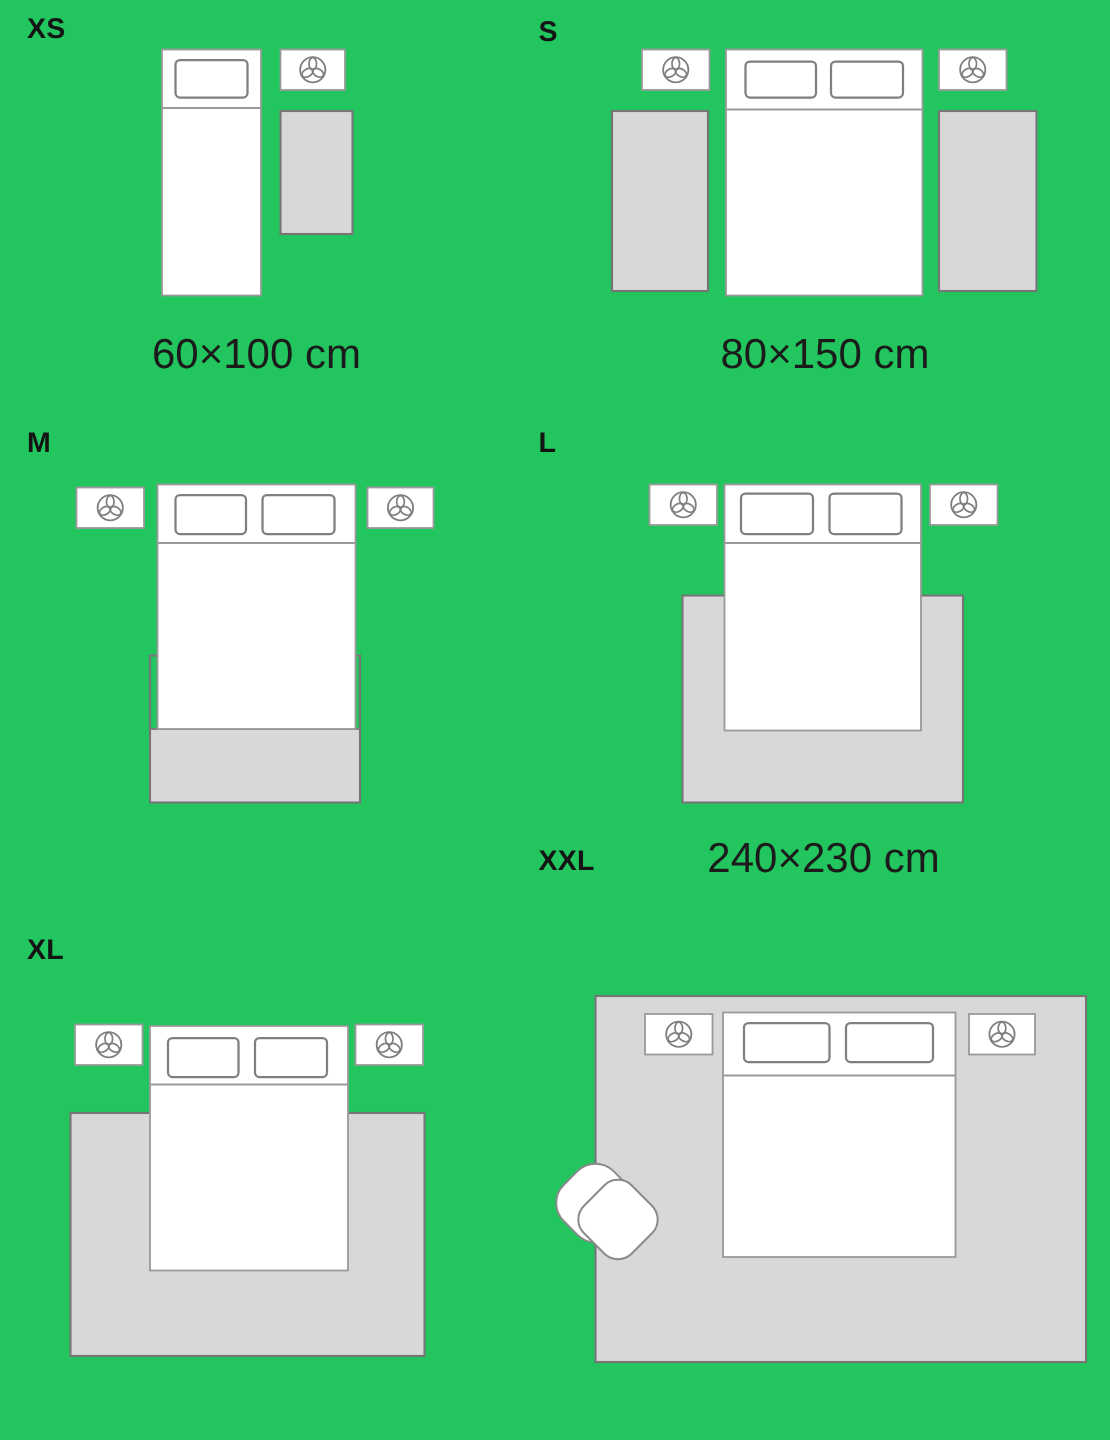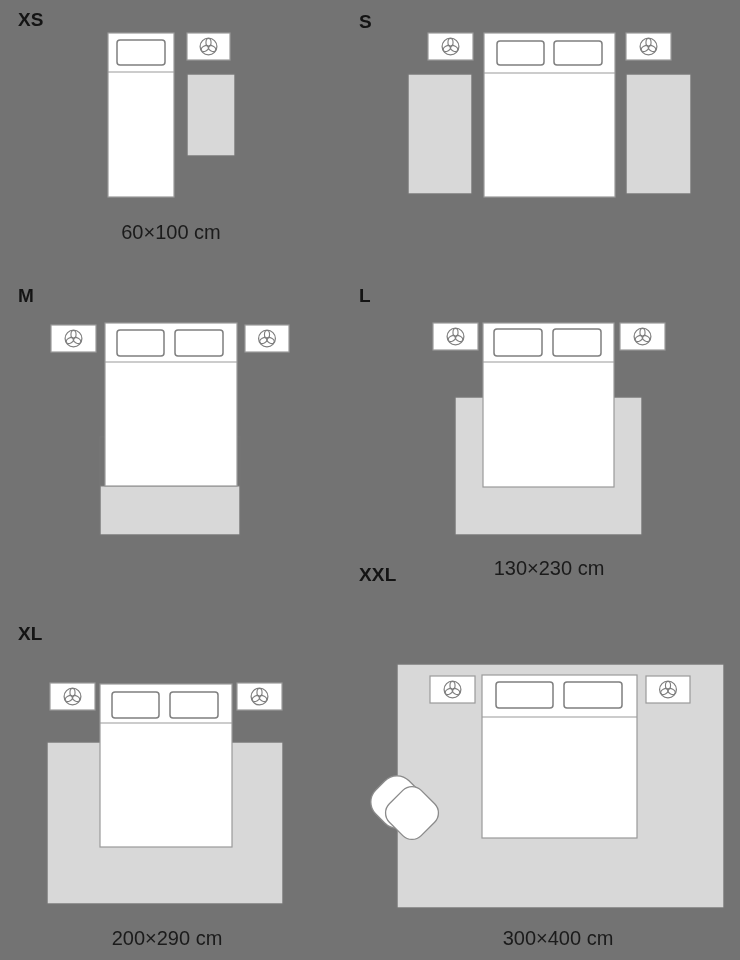--- a/index.html
+++ b/index.html
@@ -1,26 +1,26 @@
 <!DOCTYPE html>
 <html><head>
 <meta charset="utf-8">
 <style>
   html,body{margin:0;padding:0;background:#ffffff;}
   .canvas{
-    position:relative;width:740px;height:960px;background:#737373;overflow:hidden;
+    position:relative;width:740px;height:960px;background:#22c55e;overflow:hidden;
     font-family:"Liberation Sans", sans-serif;
   }
   .canvas svg{position:absolute;left:0;top:0;}
   .size-label{
     position:absolute;font-size:19px;font-weight:bold;color:#141414;line-height:1.1;
     letter-spacing:.2px;
   }
   .dim-label{
-    position:absolute;width:220px;text-align:center;font-size:20px;font-weight:400;
+    position:absolute;width:220px;text-align:center;font-size:28px;font-weight:400;
     color:#1b1b1b;line-height:1.1;
   }
 </style>
 </head>
 <body>
 
 <div class="canvas">
 
   <svg width="740" height="960" viewBox="0 0 740 960">
     <defs>
@@ -150,16 +150,15 @@
   </svg>
 
   <div class="size-label" style="left:18px;top:10px">XS</div>
   <div class="size-label" style="left:359px;top:12px">S</div>
   <div class="size-label" style="left:18px;top:286px">M</div>
   <div class="size-label" style="left:359px;top:286px">L</div>
   <div class="size-label" style="left:18px;top:624px">XL</div>
   <div class="size-label" style="left:359px;top:565px">XXL</div>
 
   <div class="dim-label" style="left:61px;top:221px">60×100 cm</div>
-  <div class="dim-label" style="left:439px;top:557px">130×230 cm</div>
-  <div class="dim-label" style="left:57px;top:927px">200×290 cm</div>
-  <div class="dim-label" style="left:448px;top:927px">300×400 cm</div>
+  <div class="dim-label" style="left:440px;top:221px">80×150 cm</div>
+  <div class="dim-label" style="left:439px;top:557px">240×230 cm</div>
 </div>
 
 </body></html>

